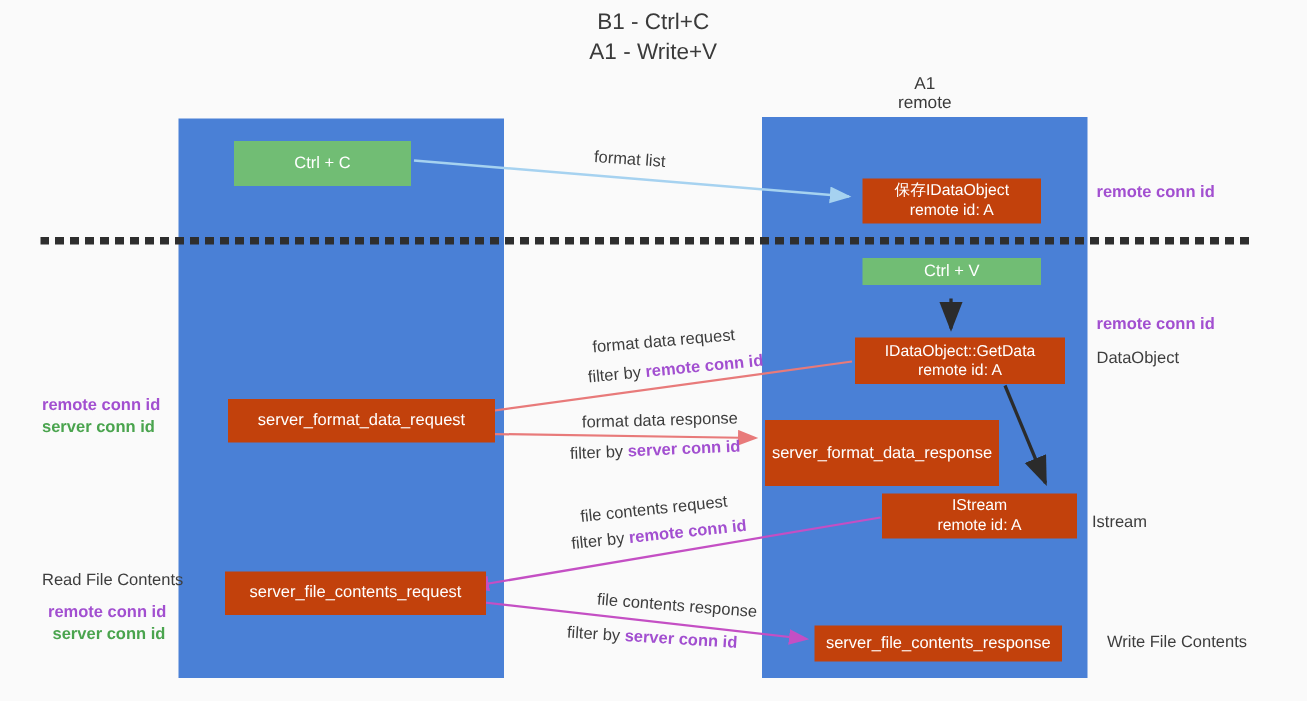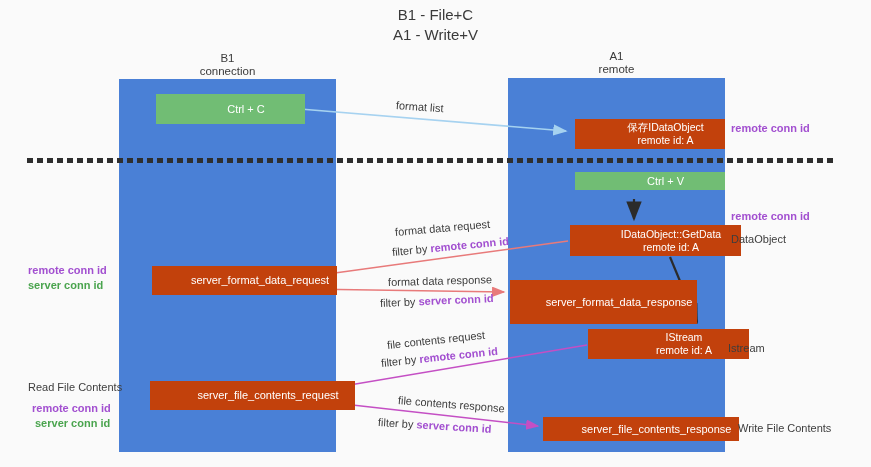--- a/index.html
+++ b/index.html
@@ -6,49 +6,45 @@
   body { font-family:"Liberation Sans","DejaVu Sans",sans-serif; background:#fafafa; }
   .canvas { position:relative; width:871px; height:467px; background:#fafafa; overflow:hidden; }
 
   .title { position:absolute; top:5px; left:0; width:871px; text-align:center;
            font-size:15px; line-height:20px; color:#3a3a3a; }
 
   .lane-header { position:absolute; text-align:center; font-size:11.5px; line-height:13px; color:#3a3a3a; }
   .lane { position:absolute; background:#4a80d6; }
 
   .box { position:absolute; display:flex; flex-direction:column; align-items:center;
-         justify-content:center; color:#ffffff; font-size:11px; line-height:13px; text-align:center;padding-left:31px; }
+         justify-content:center; color:#ffffff; font-size:11px; line-height:13px; text-align:center; }
   .box .l2 { font-size:10.5px; }
   .green  { background:#71bd74; }
   .orange { background:#c2410c; }
 
   .dashed-line { position:absolute; left:27px; top:158px; width:808px; height:5px;
     background:repeating-linear-gradient(to right,#2e2e2e 0 6px,transparent 6px 10px); }
 
   .edge-label { position:absolute; font-size:11px; color:#3d3d3d; white-space:nowrap;
                 transform-origin:left center; }
   .side-label { position:absolute; font-size:11px; color:#3d3d3d; white-space:nowrap; }
   .purple  { color:#a24fd0; font-weight:bold; }
   .greentx { color:#4aa44e; font-weight:bold; }
   .arrows  { position:absolute; left:0; top:0; pointer-events:none; }
 </style>
 </head>
 <body>
 
 <div class="canvas">
 
   <div class="title">
-    <div>B1 - File+C</div>
+    <div>B1 - Ctrl+C</div>
     <div>A1 - Write+V</div>
   </div>
 
-  <div class="lane-header" style="left:119px;top:52px;width:217px;">
-    <div>B1</div>
-    <div>connection</div>
-  </div>
   <div class="lane-header" style="left:508px;top:50px;width:217px;">
     <div>A1</div>
     <div>remote</div>
   </div>
 
   <div class="lane" style="left:119px;top:79px;width:217px;height:373px;"></div>
   <div class="lane" style="left:508px;top:78px;width:217px;height:374px;"></div>
 
   <div class="dashed-line"></div>
 
@@ -87,21 +83,21 @@
 
   <div class="box green" style="left:575px;top:172px;width:119px;height:18px;">
     <div>Ctrl + V</div>
   </div>
 
   <div class="box orange" style="left:570px;top:225px;width:140px;height:31px;">
     <div class="l2">IDataObject::GetData</div>
     <div class="l2">remote id: A</div>
   </div>
 
-  <div class="box orange" style="left:152px;top:266px;width:154px;height:29px;">
+  <div class="box orange" style="left:152px;top:266px;width:178px;height:29px;">
     <div>server_format_data_request</div>
   </div>
 
   <div class="box orange" style="left:510px;top:280px;width:156px;height:44px;">
     <div>server_format_data_response</div>
   </div>
 
   <div class="box orange" style="left:588px;top:329px;width:130px;height:30px;">
     <div class="l2">IStream</div>
     <div class="l2">remote id: A</div>

